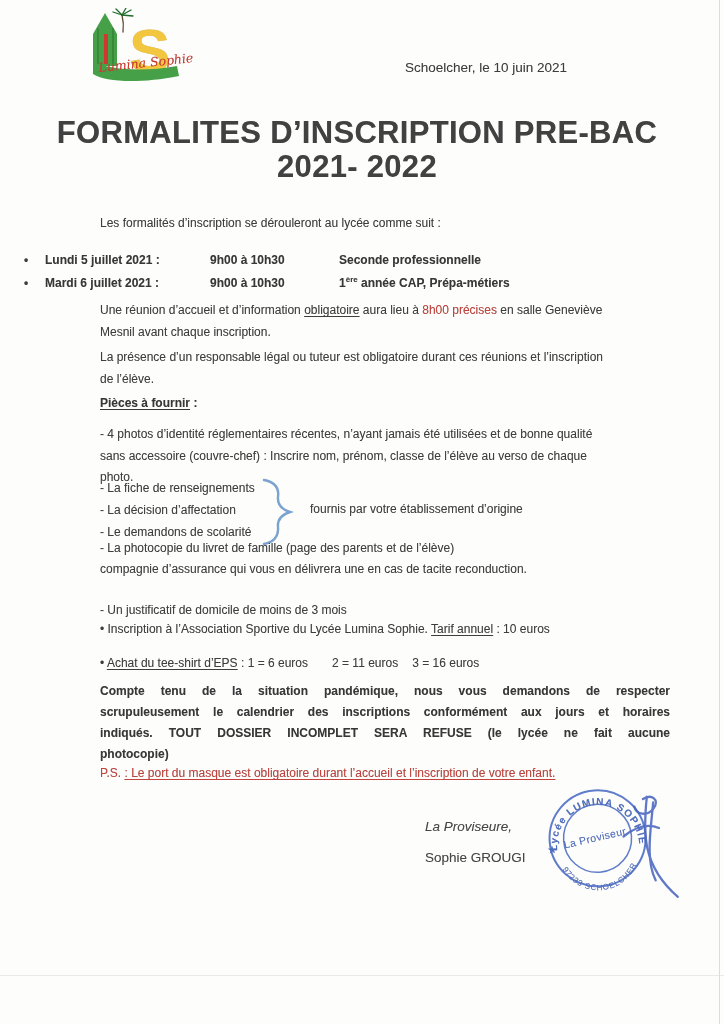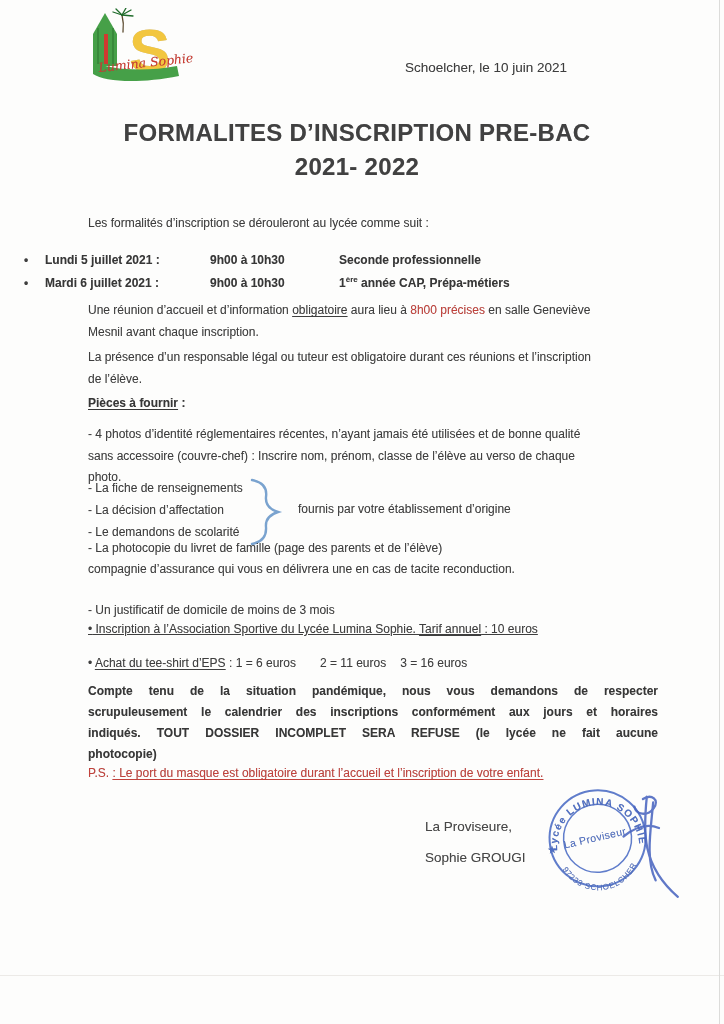--- a/index.html
+++ b/index.html
@@ -13,24 +13,24 @@
     --logo-red:#cf3a30;
   }
   *{margin:0;padding:0;box-sizing:border-box;}
   html,body{background:#ffffff;}
   body{font-family:"Liberation Sans",sans-serif;}
   .page{
     position:relative;width:724px;height:1024px;background:#fdfdfc;overflow:hidden;
     color:var(--ink);font-size:12px;line-height:21.5px;
     text-shadow:0 0 0.5px rgba(80,80,80,0.35);
   }
-  .abs{position:absolute;left:88px;width:570px;}
+  .abs{position:absolute;left:100px;width:570px;}
   .date{position:absolute;left:405px;top:57px;font-size:13.5px;}
   .title{position:absolute;left:0;top:116px;width:714px;text-align:center;
-    font-size:24px;font-weight:bold;line-height:34px;color:#414141;letter-spacing:0.3px;}
+    font-size:31px;font-weight:bold;line-height:34px;color:#414141;letter-spacing:0.3px;}
   .ln{display:block;white-space:nowrap;}
   .jline{display:block;text-align:justify;text-align-last:justify;white-space:normal;}
   .lastline{display:block;text-align:left;}
   .b{font-weight:bold;color:var(--ink-bold);}
   .u{text-decoration:underline;text-underline-offset:2px;text-align:center;}
   .red{color:var(--red);}
   .srow{position:absolute;left:0;width:570px;height:23px;}
   .srow .bullet{position:absolute;left:24px;font-weight:bold;}
   .srow .day{position:absolute;left:45px;font-weight:bold;color:var(--ink-bold);}
   .srow .time{position:absolute;left:210px;font-weight:bold;color:var(--ink-bold);}
@@ -127,40 +127,40 @@
   </div>
 
   <div class="abs ln" style="top:538px;">- La photocopie du livret de famille  (page des parents et de l’élève)</div>
 
   <div class="abs" style="top:559px;">
     <span class="ln">compagnie d’assurance qui vous en délivrera une en cas de tacite reconduction.</span>
   </div>
 
   <div class="abs ln" style="top:600px;">- Un justificatif de domicile de moins de 3 mois</div>
 
-  <div class="abs ln" style="top:619px;text-decoration:underline;">
+  <div class="abs ln" style="top:619px;">
     <span>•</span><span> Inscription à l’Association Sportive du Lycée Lumina Sophie. </span><span class="u">Tarif annuel</span><span> : 10 euros</span>
   </div>
 
   <div class="abs ln" style="top:653px;">
     <span>•</span><span> </span><span class="u">Achat du tee-shirt d’EPS</span><span> : </span><span>1 = 6 euros</span><span style="margin-left:24px;">2 = 11 euros</span><span style="margin-left:14px;">3 = 16 euros</span>
   </div>
 
   <div class="abs ln ps-line red" style="top:763px;">
     <span>P.S. </span><span class="u">: Le port du masque est obligatoire durant l’accueil et l’inscription de votre enfant.</span>
   </div>
 
   <div class="abs b" style="top:681px;line-height:21px;">
     <span class="jline">Compte tenu de la situation pandémique, nous vous demandons de respecter</span>
     <span class="jline">scrupuleusement le calendrier des inscriptions conformément aux jours et horaires</span>
     <span class="jline">indiqués. TOUT DOSSIER INCOMPLET SERA REFUSE (le lycée ne fait aucune</span>
     <span class="lastline">photocopie)</span>
   </div>
 
-  <div class="sig" style="top:816px;">La Proviseure,</div>
+  <div class="sig" style="top:816px;font-style:italic;">La Proviseure,</div>
   <div class="sig" style="top:847px;">Sophie GROUGI</div>
 
   <div class="stamp">
     <svg width="165" height="130" viewBox="0 0 165 130" transform="rotate(-4)">
       <defs>
         <path id="arcTop" d="M 26,81 A 41,41 0 1 1 102,81"></path>
         <path id="arcBottom" d="M 24,78 A 41,41 0 0 0 104,78"></path>
       </defs>
       <circle cx="64" cy="58" r="48" fill="none" stroke="var(--stamp-blue)" stroke-width="2" opacity="0.9"></circle>
       <circle cx="64" cy="58" r="34" fill="none" stroke="var(--stamp-blue)" stroke-width="1.5" opacity="0.9"></circle>

